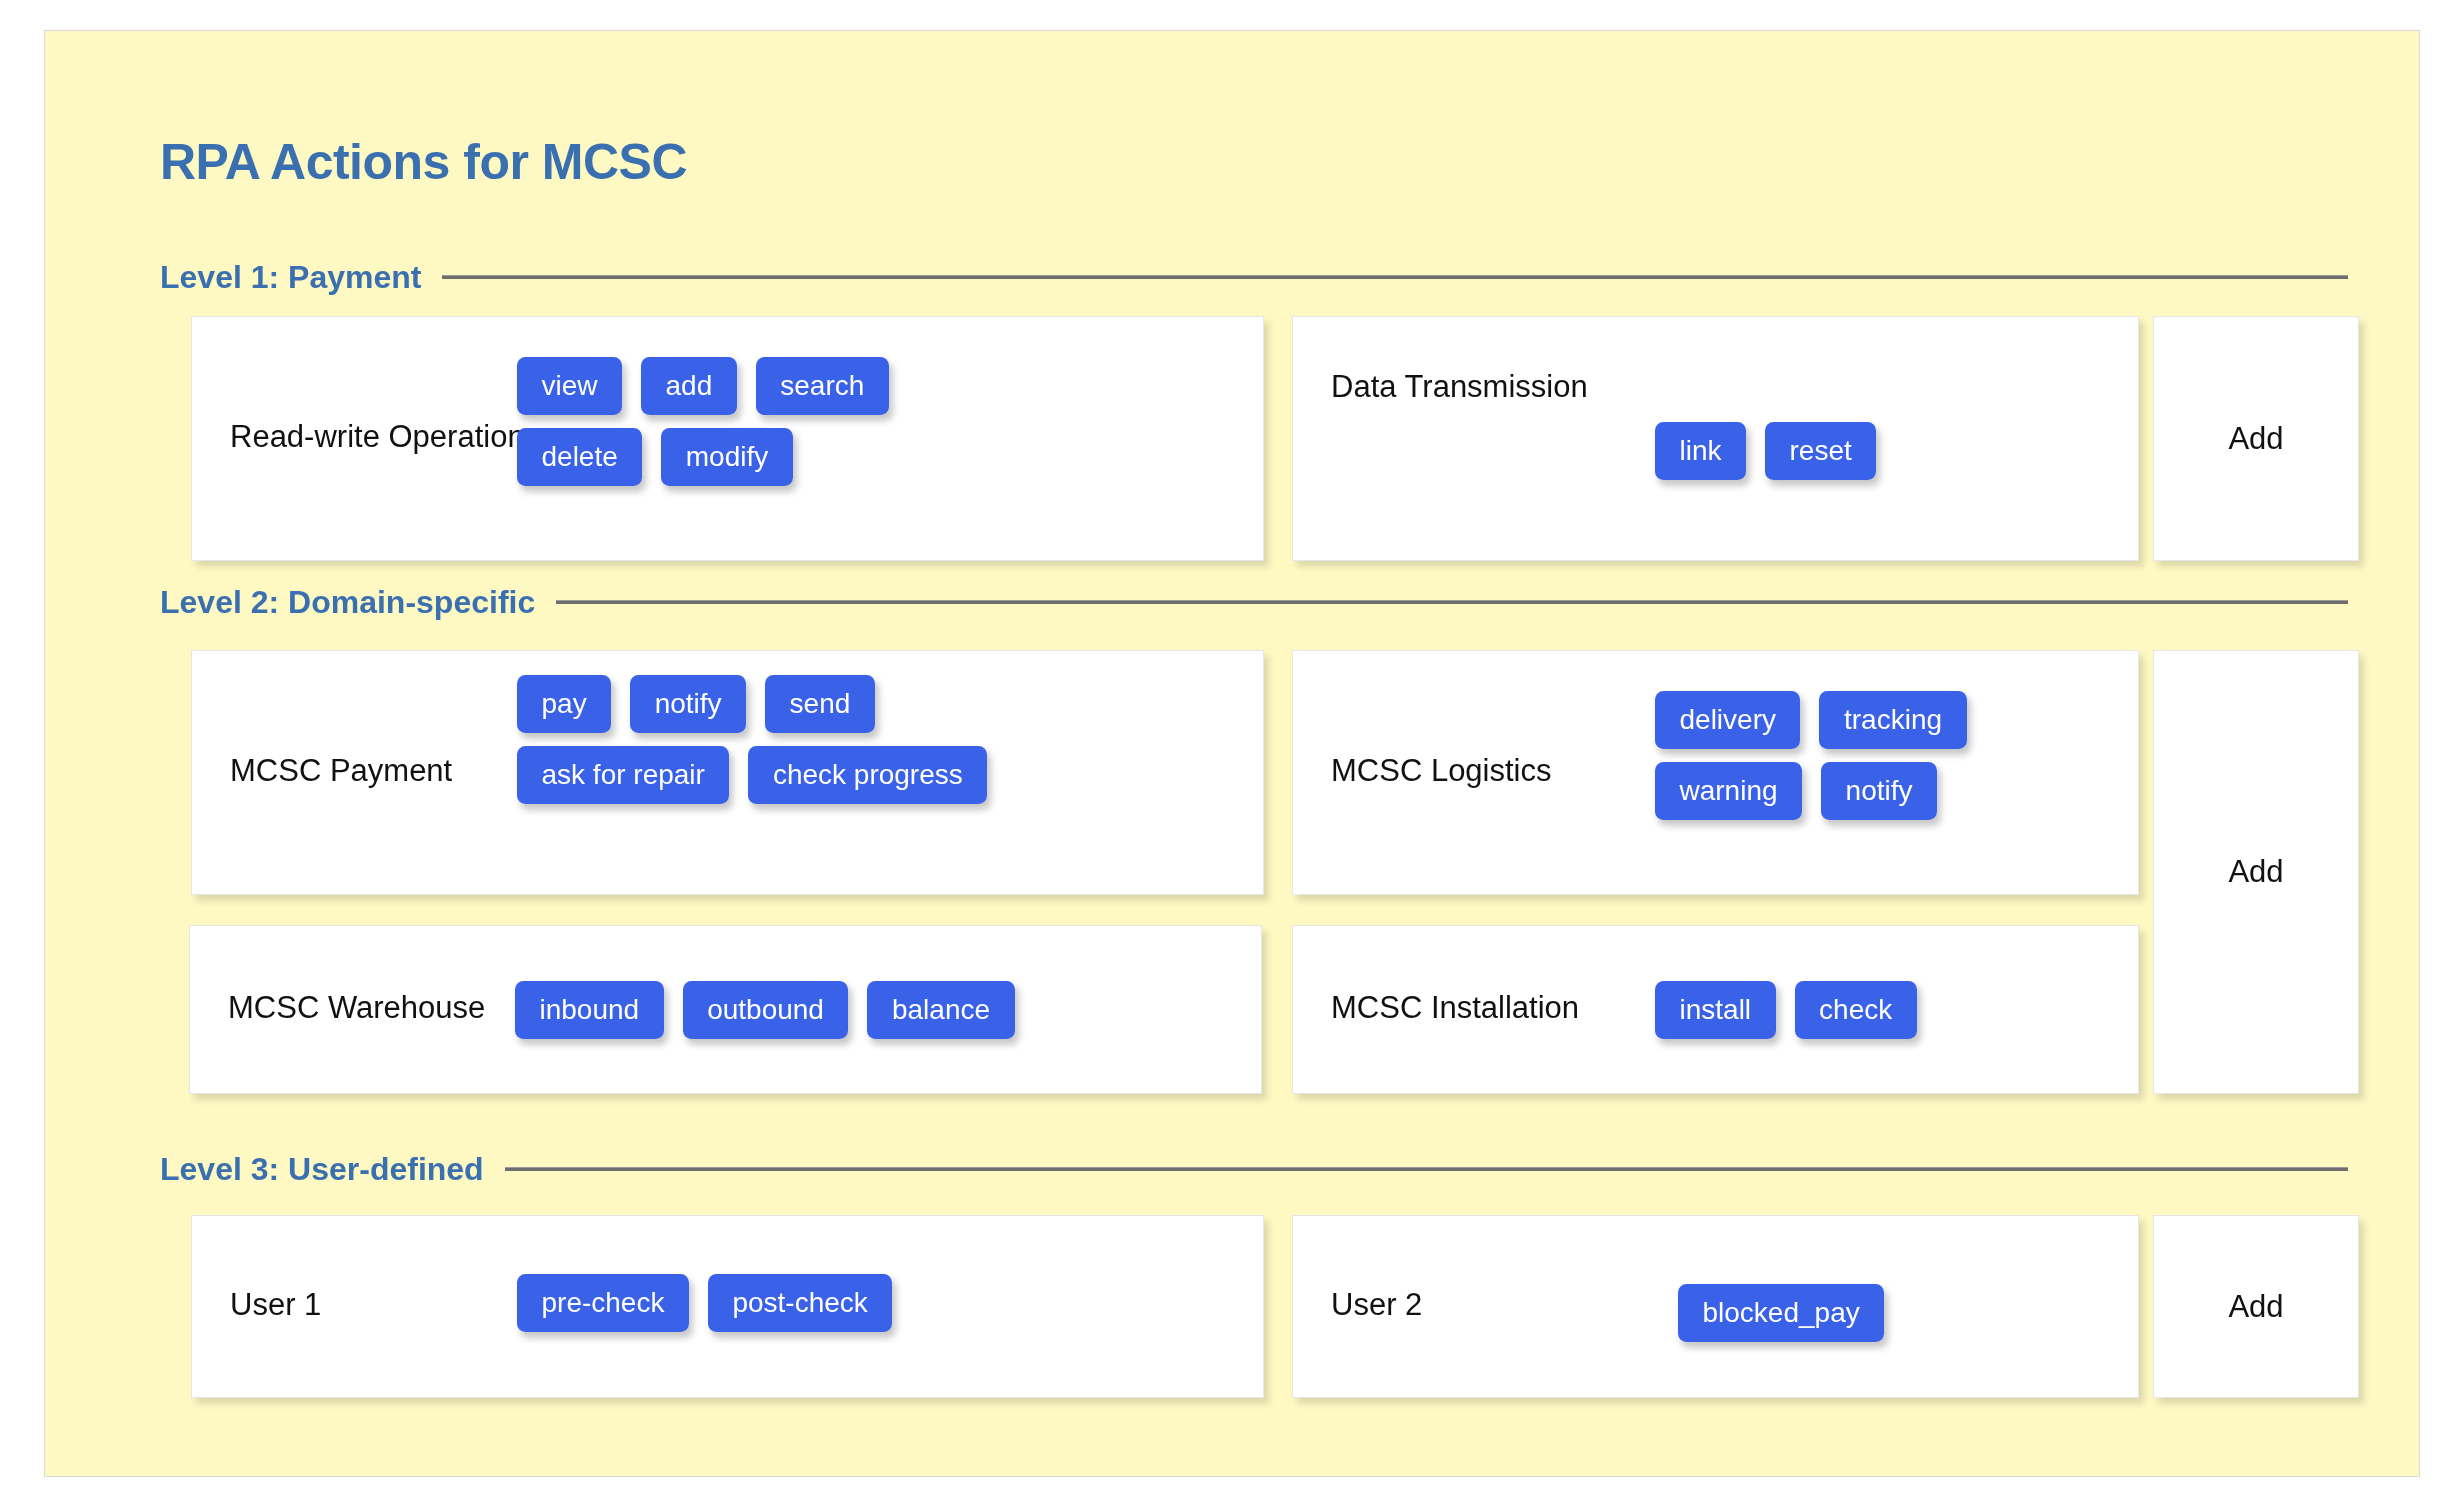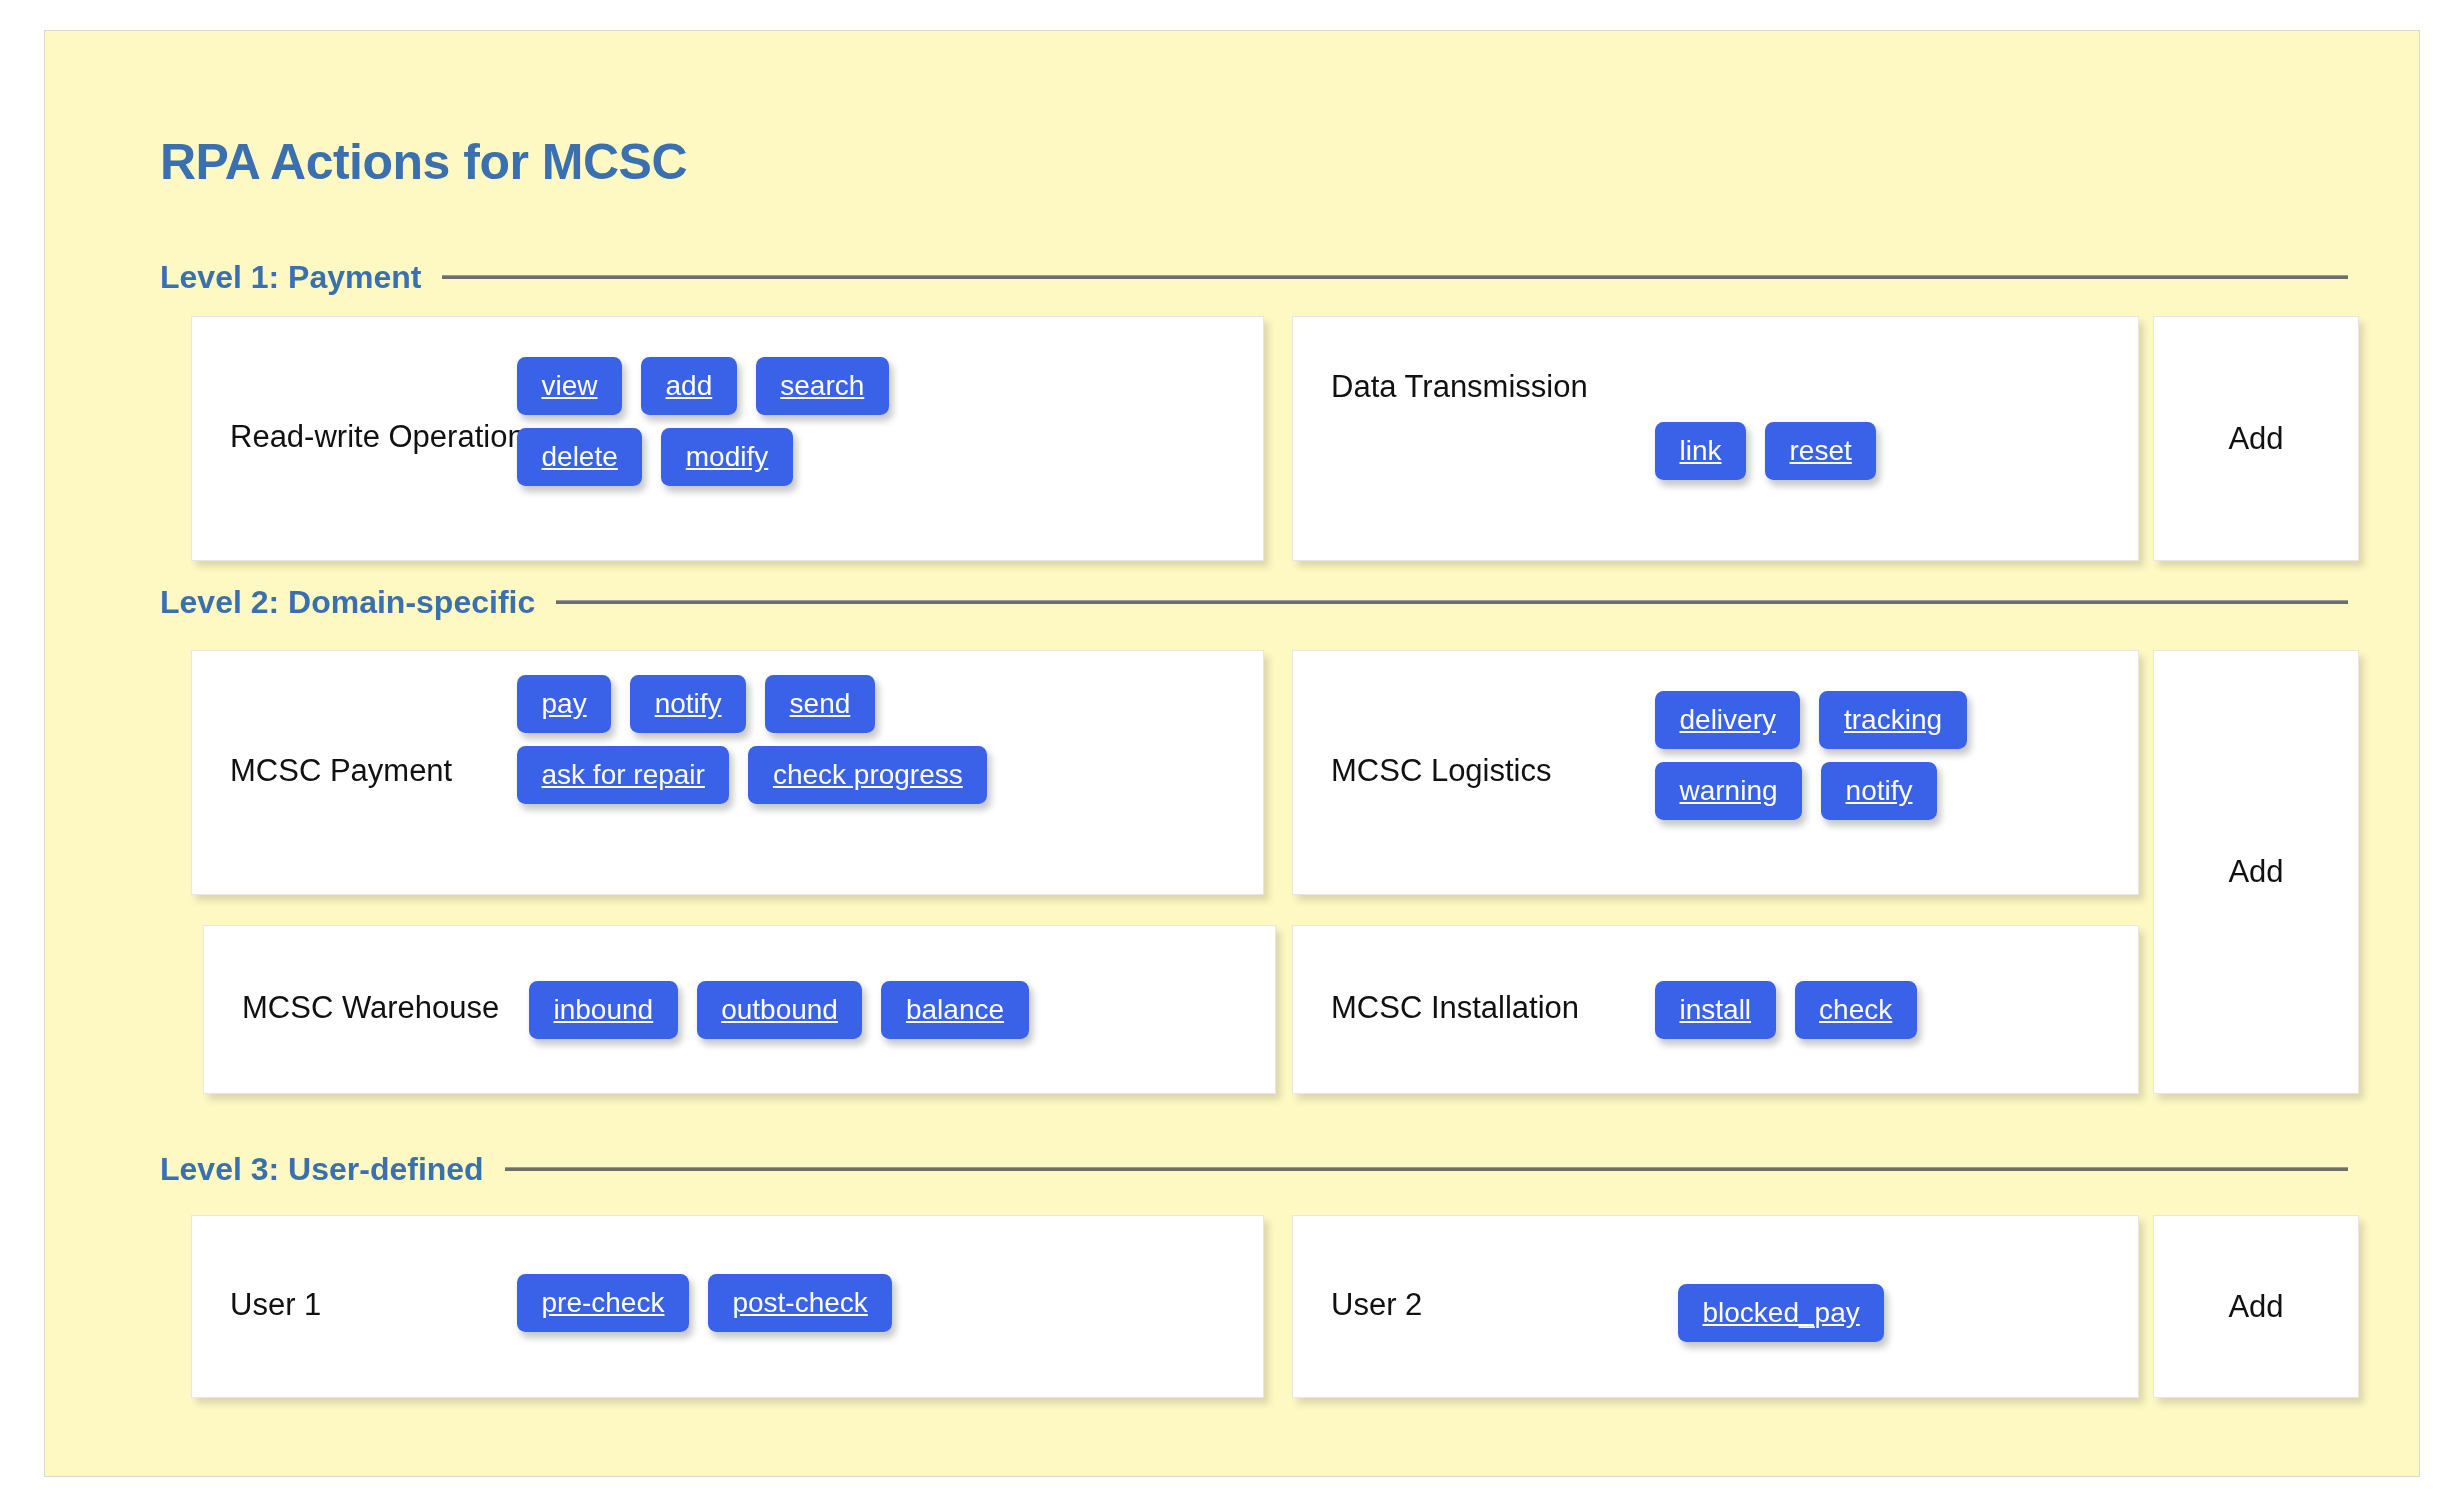--- a/index.html
+++ b/index.html
@@ -103,21 +103,20 @@
     height: 58px;
     padding: 0 24.5px;
     min-width: 58px;
     display: inline-flex;
     align-items: center;
     justify-content: center;
     white-space: nowrap;
     box-shadow: 3.8px 5.6px 7.5px rgba(0,0,0,0.22);
     cursor: pointer;
     line-height: 1;
-    text-decoration: underline;
   }
 
   
   .add-card {
     position: absolute;
     background: #ffffff;
     border: 0.9px solid #e6e6e6;
     box-sizing: border-box;
     box-shadow: 4.7px 5.6px 6.6px rgba(0,0,0,0.13);
     display: flex;
@@ -137,21 +136,21 @@
 
   #card-read-write .card-label   { left: 38px;  top: 102px; }
   #card-read-write .btn-area     { left: 325px; top: 40px; }
 
   #card-data-trans .card-label   { left: 38px;  top: 52px; }
   #card-data-trans .btn-area     { left: 362px; top: 105px; }
 
   
   #card-mcsc-payment   { left: 146px;  top: 619px;  width: 1073px; height: 245px; }
   #card-mcsc-logistics { left: 1247px; top: 619px;  width: 847px;  height: 245px; }
-  #card-mcsc-warehouse { left: 158px;  top: 894px;  width: 1073px; height: 169px; }
+  #card-mcsc-warehouse { left: 144px;  top: 894px;  width: 1073px; height: 169px; }
   #card-mcsc-install   { left: 1247px; top: 894px;  width: 847px;  height: 169px; }
   #add-card-level-2    { left: 2108px; top: 619px;  width: 206px;  height: 444px; }
 
   #card-mcsc-payment .card-label    { left: 38px;  top: 102px; }
   #card-mcsc-payment .btn-area      { left: 325px; top: 24px; }
 
   #card-mcsc-logistics .card-label  { left: 38px;  top: 102px; }
   #card-mcsc-logistics .btn-area    { left: 362px; top: 40px; }
 
   #card-mcsc-warehouse .card-label  { left: 38px;  top: 64px; }

